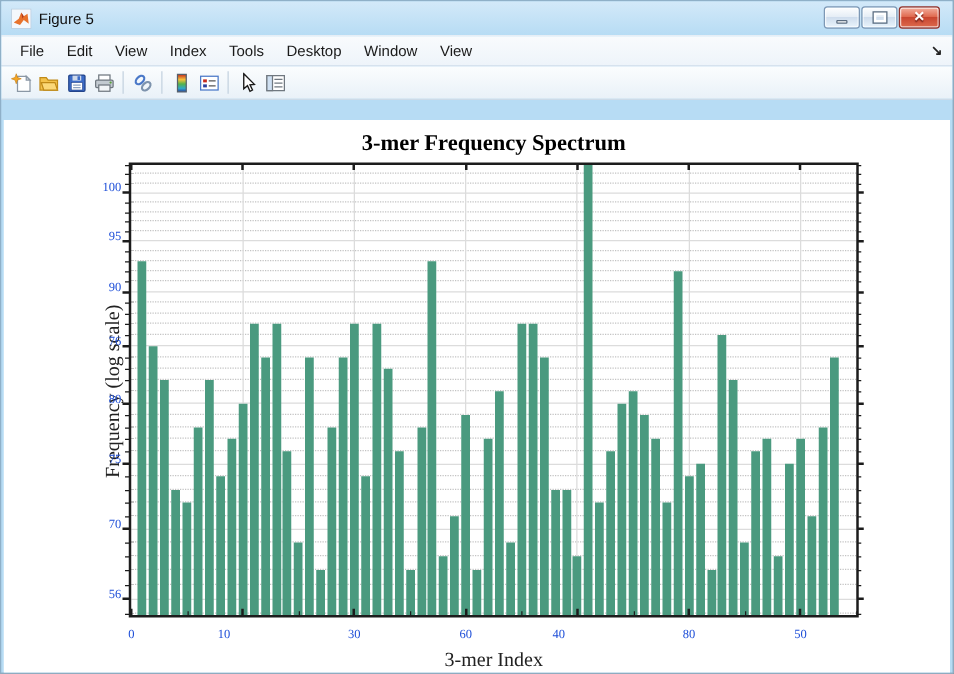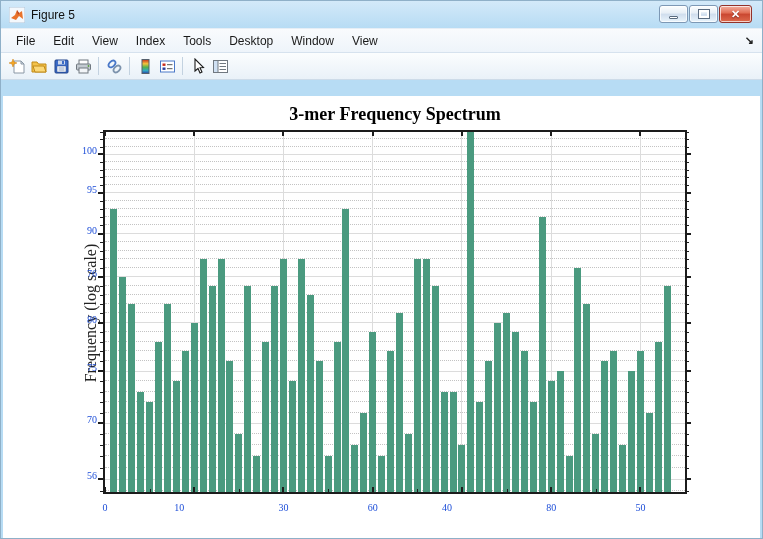--- a/index.html
+++ b/index.html
@@ -179,20 +179,21 @@
         <rect x="1.5" y="2.5" width="4.5" height="12" fill="#cfe0f2" stroke="#707880"></rect>
         <line x1="7.5" y1="5.5" x2="14" y2="5.5" stroke="#707880"></line>
         <line x1="7.5" y1="8.5" x2="14" y2="8.5" stroke="#707880"></line>
         <line x1="7.5" y1="11.5" x2="14" y2="11.5" stroke="#707880"></line>
       </svg>
     </div>
   </div>
 
   <div class="canvas" id="chart-canvas">
     <div class="abs chart-title" id="chart-title" style="left:102px;top:8px;width:580px;">3-mer Frequency Spectrum</div>
+    <div class="abs axis-label" id="xlabel" style="left:102px;top:424px;width:580px;text-align:center;">3-mer Index</div>
     <div class="abs axis-label" id="ylabel" style="left:-62px;top:208px;width:300px;text-align:center;transform:rotate(-90deg);transform-origin:center;">Frequency (log scale)</div>
     <div class="abs" id="plot-area"></div>
     <div class="abs plot-border" style="left:100px;top:34px;width:584px;height:364px;"></div>
   <div class="abs grid-minor" style="left: 102px; top: 393.821px; width: 580px; height: 0px; border-top: 1px dotted rgb(195, 195, 195);"></div>
       <div class="abs grid-minor" style="left: 102px; top: 370.617px; width: 580px; height: 0px; border-top: 1px dotted rgb(195, 195, 195);"></div>
       <div class="abs grid-minor" style="left: 102px; top: 359.277px; width: 580px; height: 0px; border-top: 1px dotted rgb(195, 195, 195);"></div>
       <div class="abs grid-minor" style="left: 102px; top: 348.106px; width: 580px; height: 0px; border-top: 1px dotted rgb(195, 195, 195);"></div>
       <div class="abs grid-minor" style="left: 102px; top: 337.097px; width: 580px; height: 0px; border-top: 1px dotted rgb(195, 195, 195);"></div>
       <div class="abs grid-minor" style="left: 102px; top: 315.551px; width: 580px; height: 0px; border-top: 1px dotted rgb(195, 195, 195);"></div>
       <div class="abs grid-minor" style="left: 102px; top: 305.004px; width: 580px; height: 0px; border-top: 1px dotted rgb(195, 195, 195);"></div>

